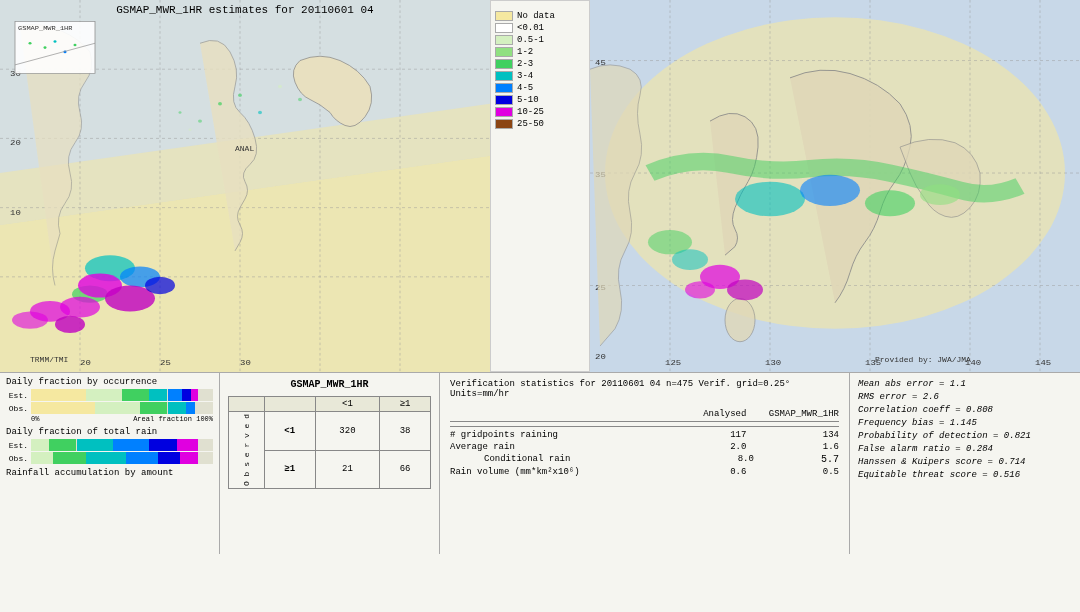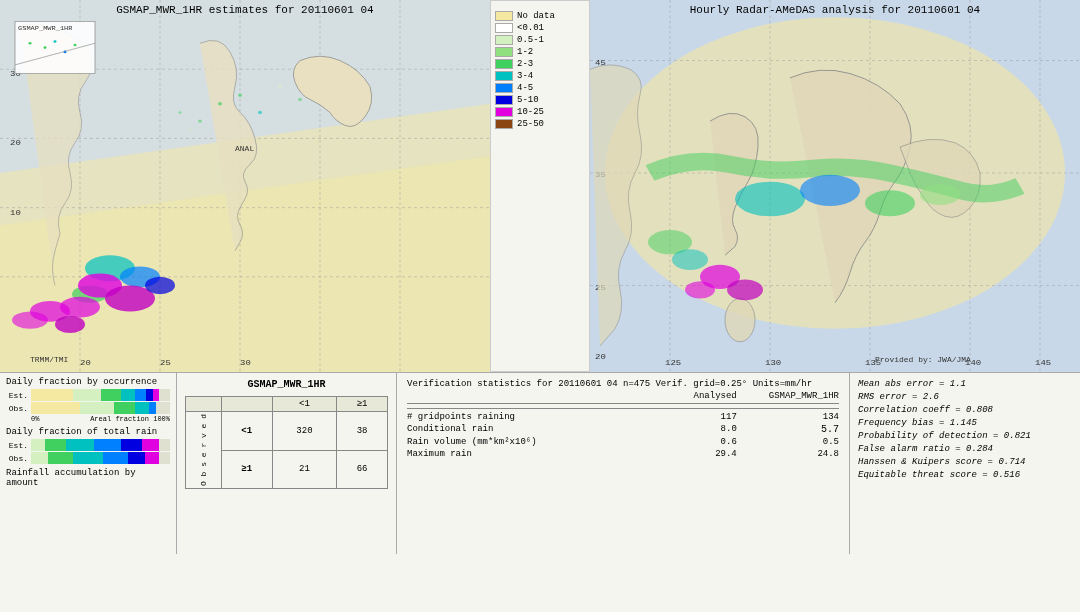--- a/index.html
+++ b/index.html
@@ -73,21 +73,21 @@
     
     .bottom-row {
       display: flex;
       flex-direction: row;
       height: 182px;
       width: 100%;
       border-top: 1px solid #aaa;
     }
 
     .bar-charts-panel {
-      width: 177px;
+      width: 220px;
       background: #f5f5f0;
       padding: 4px 6px;
       border-right: 1px solid #aaa;
       font-size: 9px;
       font-family: 'Courier New', monospace;
     }
 
     .bar-chart-section {
       margin-bottom: 4px;
     }
@@ -166,21 +166,21 @@
       flex: 1;
       background: #f5f5f0;
       padding: 6px 10px;
       border-right: 1px solid #aaa;
       font-size: 9px;
       font-family: 'Courier New', monospace;
     }
 
     .stats-title {
       font-size: 10px;
-      margin-bottom: 2px;
+      margin-bottom: 10px;
       font-weight: bold;
     }
 
     .stats-data-row {
       display: flex;
       margin-bottom: 2px;
     }
 
     
     .metrics-panel {
@@ -328,21 +328,20 @@
         <div class="legend-color" style="background:#e000e0; border:1px solid #aaa;"></div>
         <span>10-25</span>
       </div>
       <div class="legend-item">
         <div class="legend-color" style="background:#8b4513; border:1px solid #aaa;"></div>
         <span>25-50</span>
       </div>
     </div>
 
     <div class="map-right-container">
-      <div class="map-title">Hourly Radar-AMeDAS analysis for 20110601 04</div>
       <svg class="map-svg" viewBox="0 0 490 430" preserveAspectRatio="none">
 
         <rect width="490" height="430" fill="#c8d8e8"></rect>
 
         <ellipse cx="245" cy="200" rx="230" ry="180" fill="#f5e8a0" opacity="0.6"></ellipse>
 
         <line x1="0" y1="70" x2="490" y2="70" stroke="#999" stroke-width="0.5" stroke-dasharray="3,3"></line>
         <line x1="0" y1="200" x2="490" y2="200" stroke="#999" stroke-width="0.5" stroke-dasharray="3,3"></line>
         <line x1="0" y1="330" x2="490" y2="330" stroke="#999" stroke-width="0.5" stroke-dasharray="3,3"></line>
         <line x1="80" y1="0" x2="80" y2="430" stroke="#999" stroke-width="0.5" stroke-dasharray="3,3"></line>
@@ -490,33 +489,33 @@
         <span style="flex:1;text-align:right;font-size:9px;">GSMAP_MWR_1HR</span>
       </div>
       <div style="height:2px;border-bottom:1px solid #888;margin-bottom:3px;"></div>
 
       <div class="stats-data-row">
         <span style="flex:2.5;font-size:9px;"># gridpoints raining</span>
         <span style="flex:1;text-align:right;font-size:9px;padding-right:8px;">117</span>
         <span style="flex:1;text-align:right;font-size:9px;">134</span>
       </div>
       <div class="stats-data-row">
-        <span style="flex:2.5;font-size:9px;">Conditional rain</span>
+        <span style="flex:2.5;font-size:9px;">Average rain</span>
+        <span style="flex:1;text-align:right;font-size:9px;padding-right:8px;">2.0</span>
+        <span style="flex:1;text-align:right;font-size:9px;">1.6</span>
+      </div>
+      <div class="stats-data-row">
+        <span style="flex:2.5;font-size:9px;margin-left:34px;">Conditional rain</span>
         <span style="flex:1;text-align:right;font-size:9px;padding-right:8px;">8.0</span>
         <span style="flex:1;text-align:right;font-size:10px;">5.7</span>
       </div>
       <div class="stats-data-row">
         <span style="flex:2.5;font-size:9px;">Rain volume (mm*km²x10⁶)</span>
         <span style="flex:1;text-align:right;font-size:9px;padding-right:8px;">0.6</span>
         <span style="flex:1;text-align:right;font-size:9px;">0.5</span>
-      </div>
-      <div class="stats-data-row">
-        <span style="flex:2.5;font-size:9px;">Maximum rain</span>
-        <span style="flex:1;text-align:right;font-size:9px;padding-right:8px;">29.4</span>
-        <span style="flex:1;text-align:right;font-size:9px;">24.8</span>
       </div>
     </div>
 
     <div class="metrics-panel">
       <div class="metric-line">Mean abs error = 1.1</div>
       <div class="metric-line">RMS error = 2.6</div>
       <div class="metric-line">Correlation coeff = 0.808</div>
       <div class="metric-line">Frequency bias = 1.145</div>
       <div class="metric-line">Probability of detection = 0.821</div>
       <div class="metric-line">False alarm ratio = 0.284</div>

